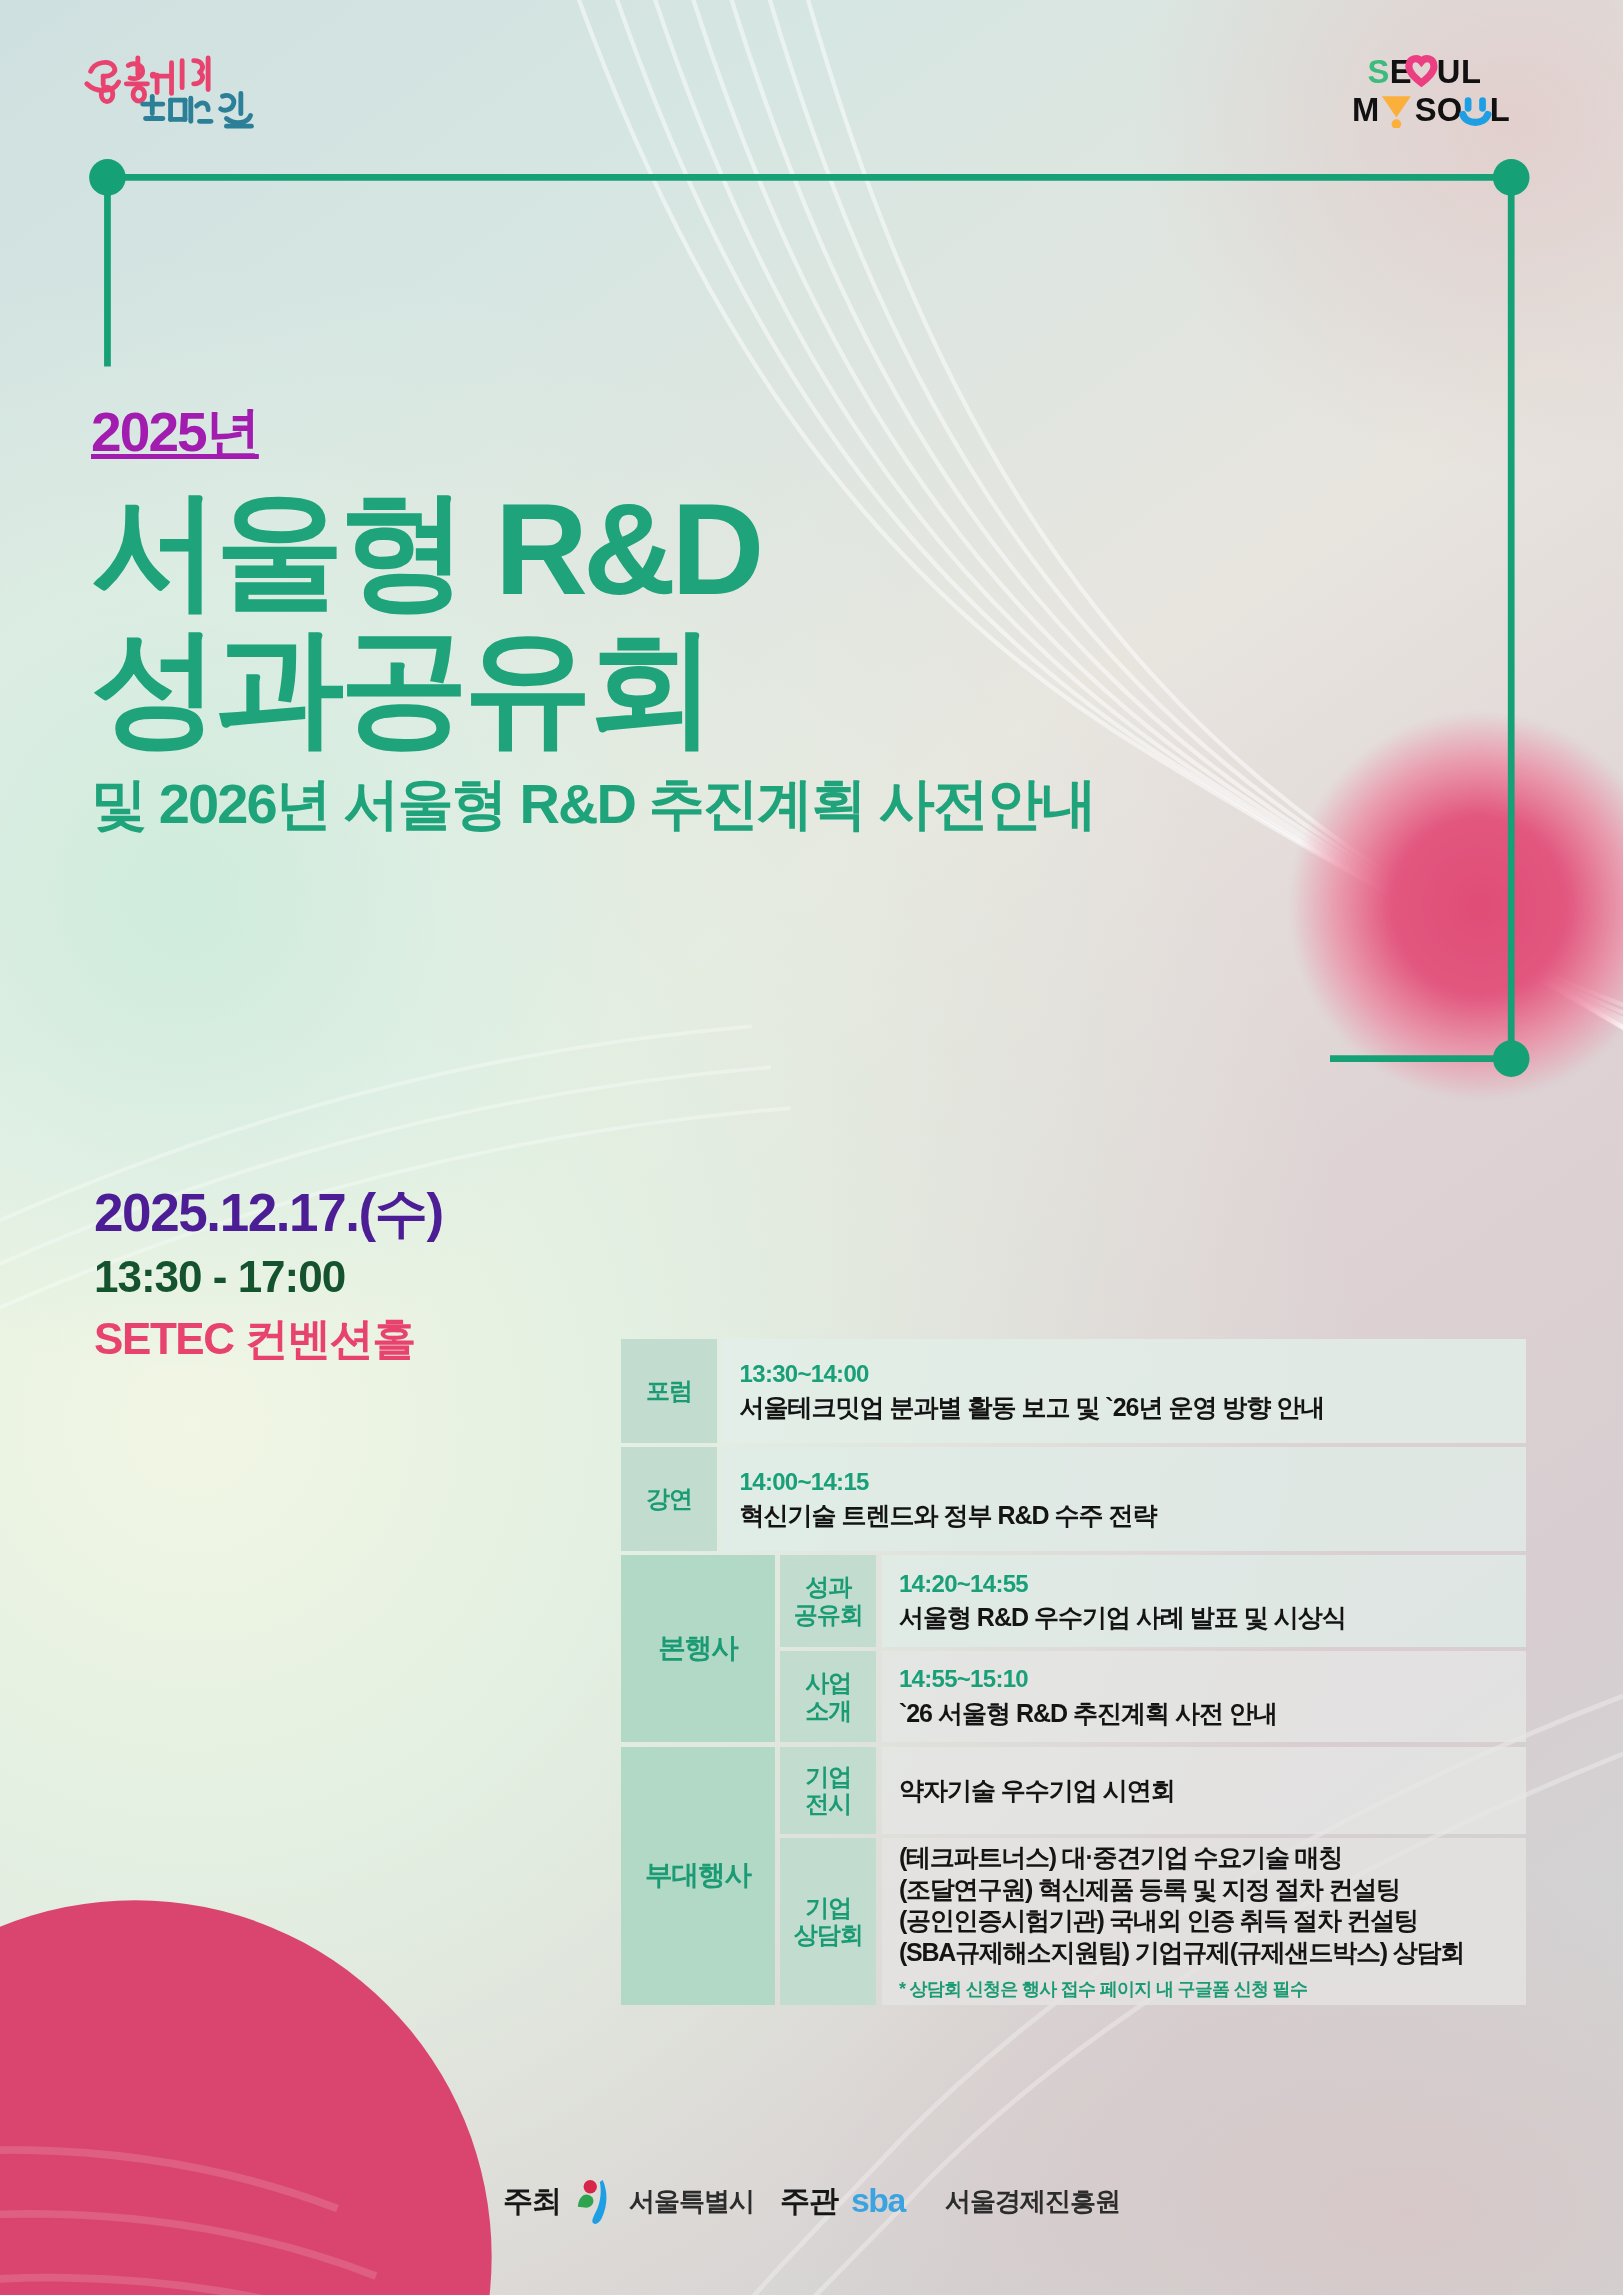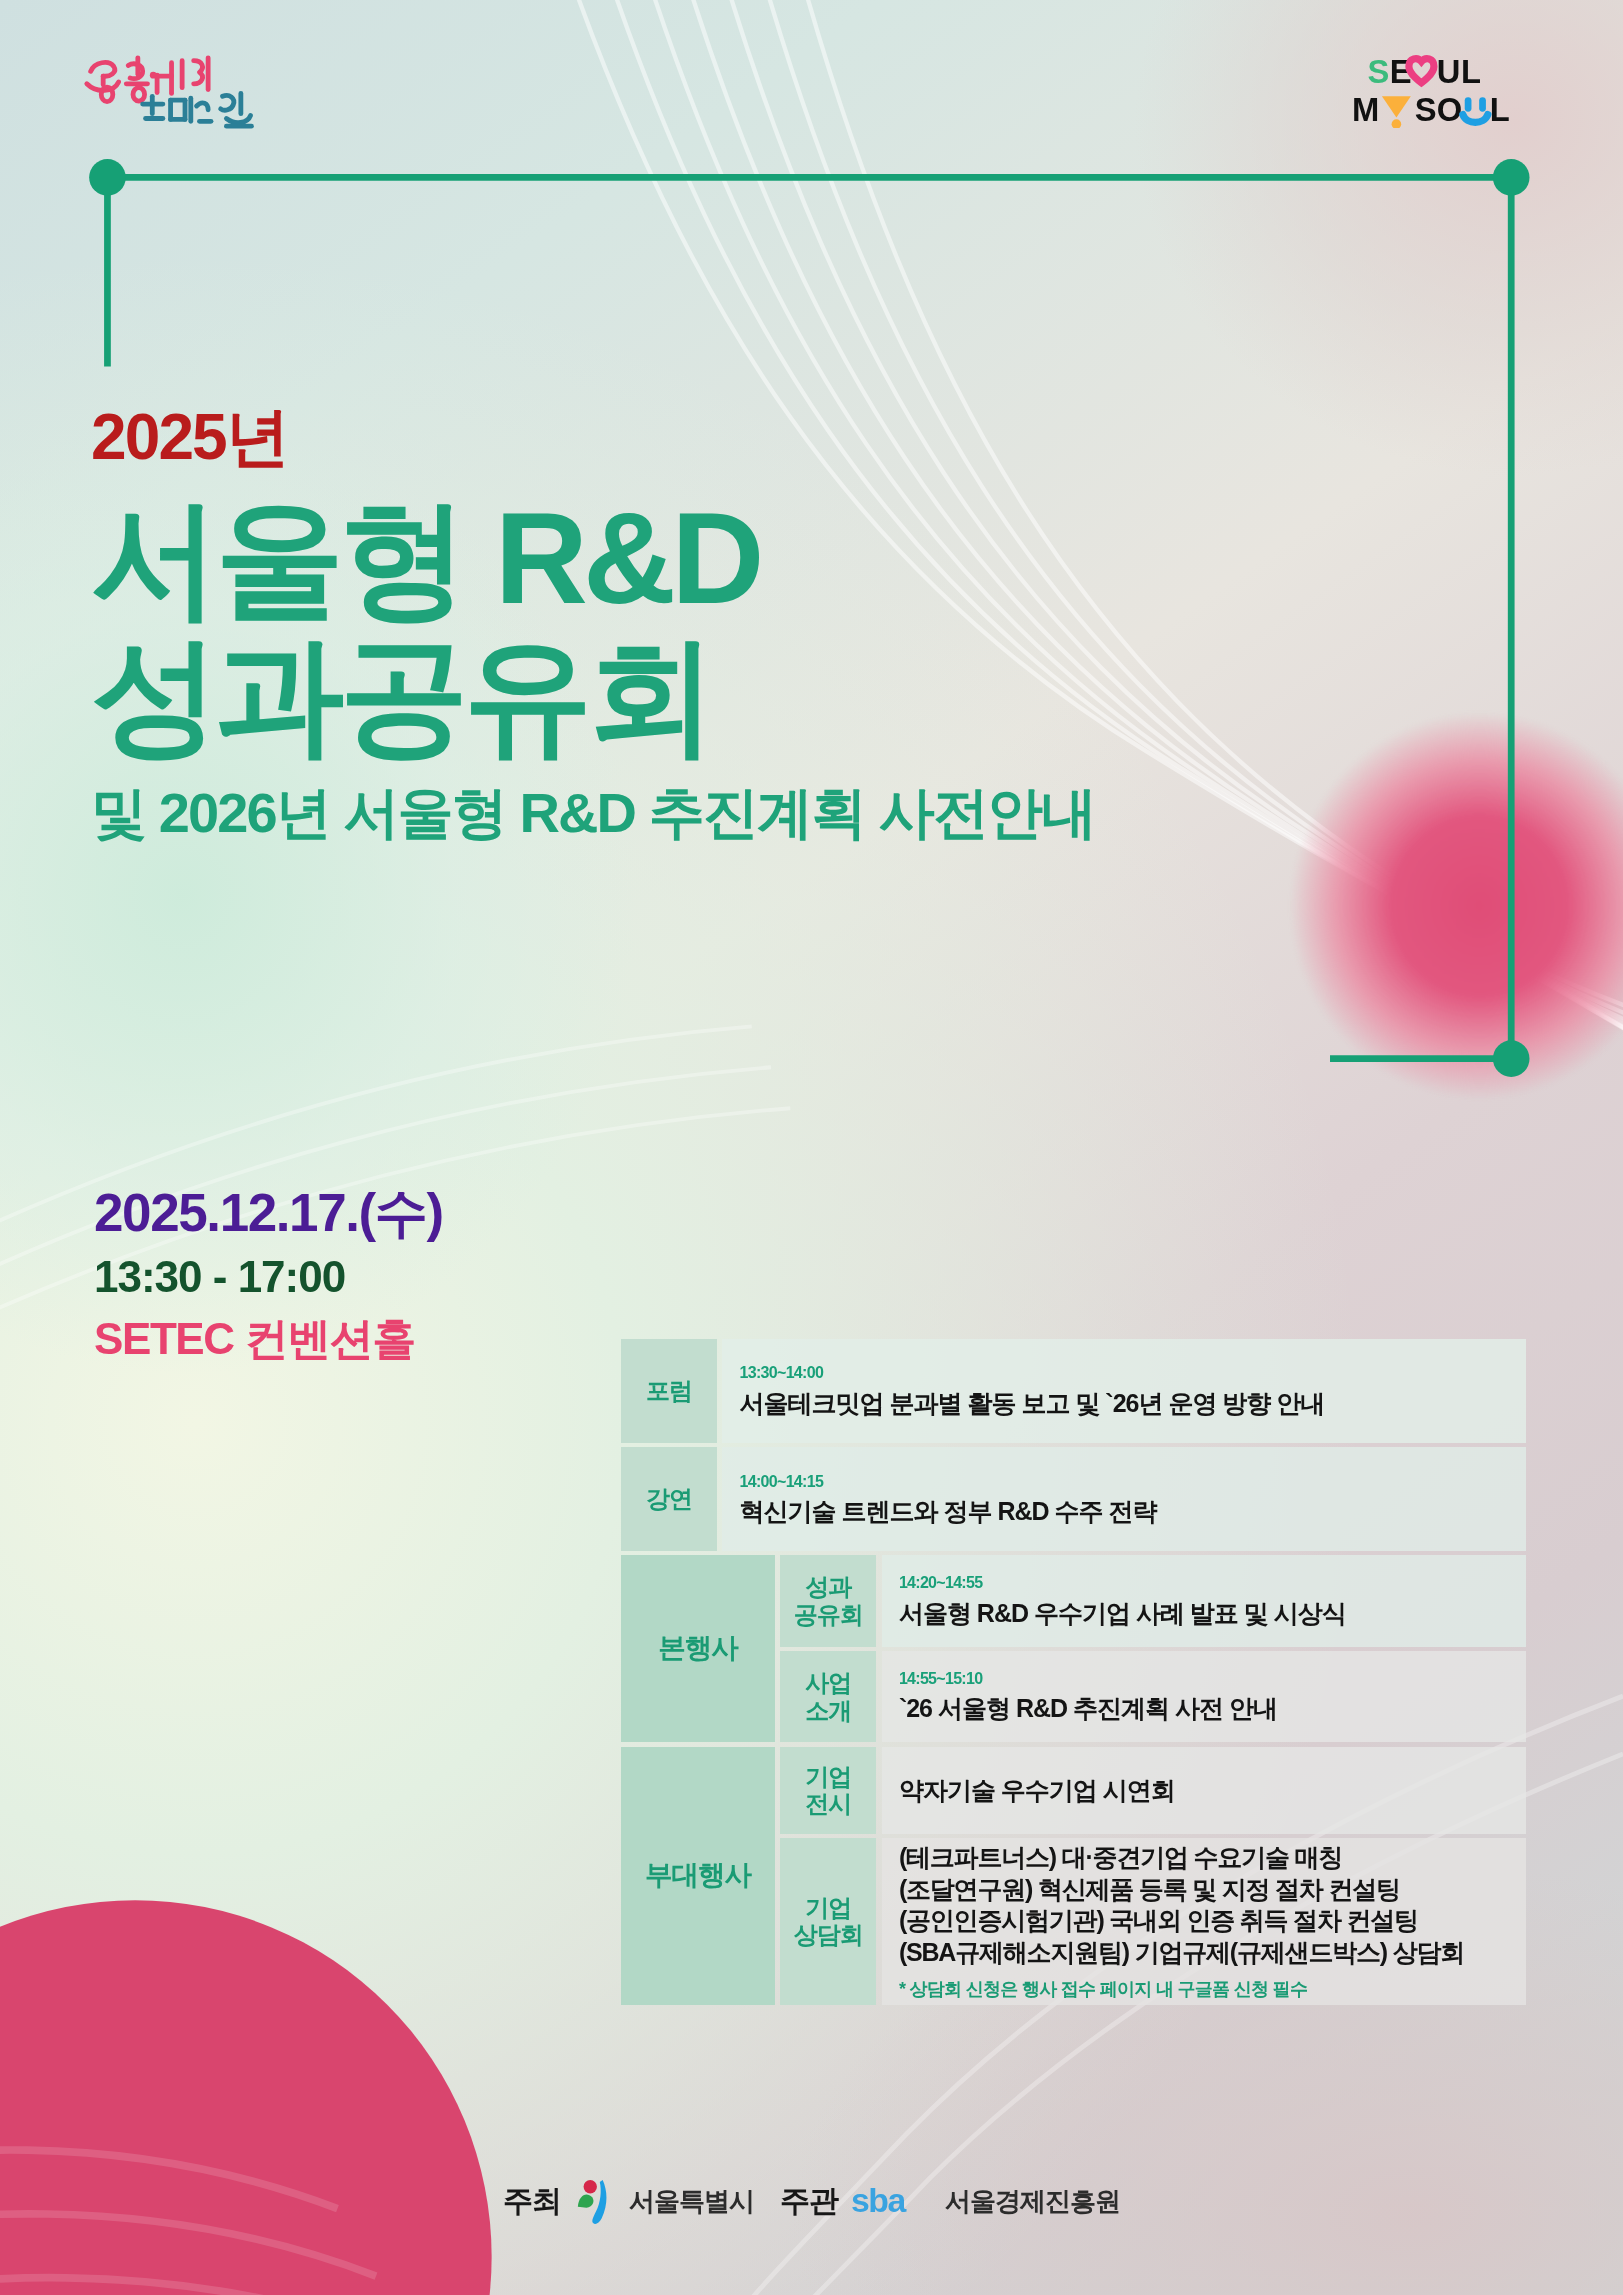--- a/index.html
+++ b/index.html
@@ -55,22 +55,22 @@
     position:absolute; left:82px; top:46px; width:207px; height:92px;
   }
   .logo-seoul-brand svg{ width:100%; height:100%; }
 
   .logo-myseoul{ position:absolute; right:84px; top:51px; width:188px; height:77px; }
   .logo-myseoul svg{ width:100%; height:100%; }
 
   
   .headline{ position:absolute; left:91px; top:405px; width:1253px; }
   .year{
-    font-size:64px; font-weight:700; color:#b91c1c; letter-spacing:-1.9px;
-    line-height:1; margin-bottom:21px;
+    font-size:55px; font-weight:700; color:#a21caf; letter-spacing:-1.9px;
+    line-height:1; margin-bottom:21px;text-decoration:underline;
   }
   .title-main{
     font-size:129px; font-weight:700; color:#1fa37a; letter-spacing:-4.8px;
     line-height:1.06;
   }
   .title-main .l2{ display:block; }
   .subtitle{
     margin-top:19px;
     font-size:56px; font-weight:700; color:#1fa37a; letter-spacing:-1.9px;
     line-height:1.1;
@@ -111,21 +111,21 @@
   .cell-body{
     flex:1 1 auto;
     background:rgba(226,238,232,.82);
     display:flex; flex-direction:column; justify-content:center;
     padding:0 0 0 17.3px;
   }
   .cell-body.tint-2{ background:rgba(224,236,231,.8); }
   .cell-body.tint-3{ background:rgba(230,231,229,.78); }
   .cell-body.tint-4{ background:rgba(229,228,226,.8); }
 
-  .slot-time{ color:#19a079; font-weight:700; font-size:16px; letter-spacing:-0.7px; line-height:1.18; }
+  .slot-time{ color:#19a079; font-weight:700; font-size:24px; letter-spacing:-0.7px; line-height:1.18; }
   .slot-desc{ color:#141414; font-weight:700; font-size:25px; letter-spacing:-1px; line-height:1.2; margin-top:4.3px; }
   .slot-desc.single{ margin-top:0; }
   .slot-list{ display:flex; flex-direction:column; gap:1px; }
   .slot-list .li{ color:#141414; font-weight:700; font-size:25px; letter-spacing:-1.2px; line-height:1.23; }
   .slot-note{ color:#1a9b74; font-weight:700; font-size:18px; letter-spacing:-0.7px; margin-top:8.7px; }
 
   
   .footer{
     position:absolute; left:0; right:0; bottom:69px;
     display:flex; align-items:center; justify-content:center; gap:26px;

